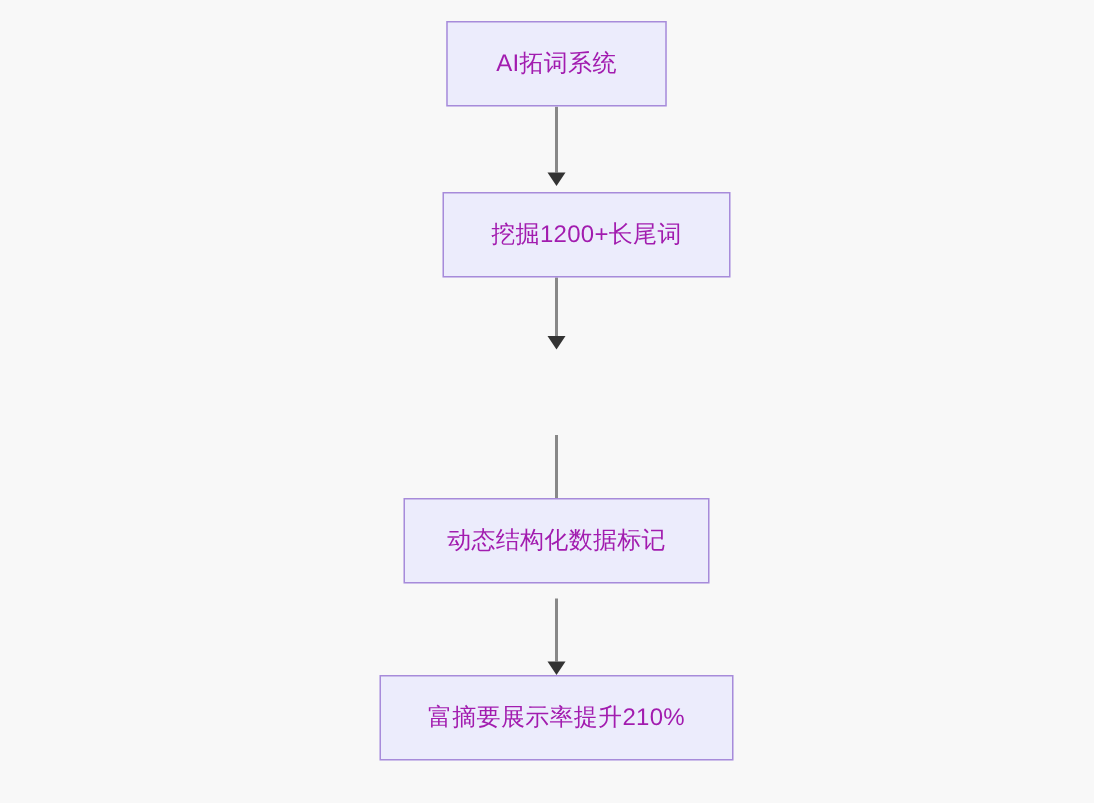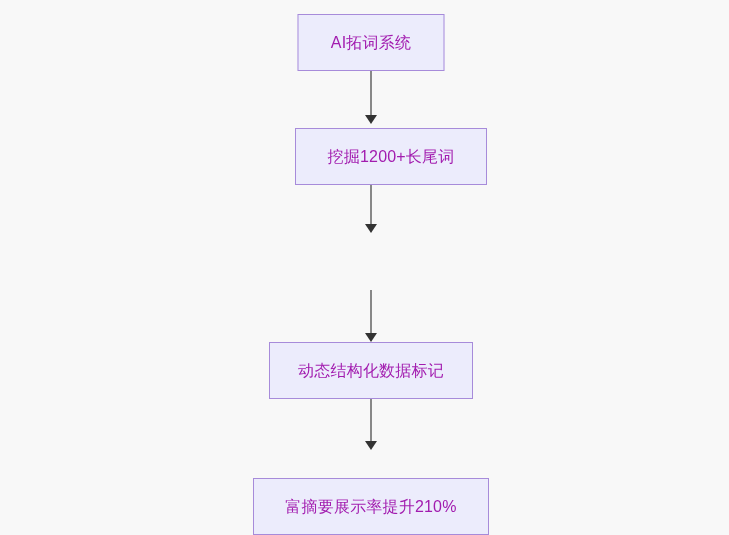--- a/index.html
+++ b/index.html
@@ -95,21 +95,21 @@
 
   <div class="flow-node" style="left:371px; top:14px; width:147px; height:57px;">
     <span class="flow-node-label">AI拓词系统</span>
   </div>
 
   <div class="flow-node" style="left:371px; top:128px; width:192px; height:57px;margin-left:20px;">
     <span class="flow-node-label">挖掘1200+长尾词</span>
   </div>
 
 
-  <div class="flow-node" style="left:371px; top:342px; width:204px; height:57px;">
+  <div class="flow-node" style="left:371px; top:332px; width:204px; height:57px;">
     <span class="flow-node-label">动态结构化数据标记</span>
   </div>
 
-  <div class="flow-node" style="left:371px; top:450px; width:236px; height:57px;margin-top:28px;">
+  <div class="flow-node" style="left:371px; top:450px; width:236px; height:57px;">
     <span class="flow-node-label">富摘要展示率提升210%</span>
   </div>
 
 </div>
 
 </body></html>

